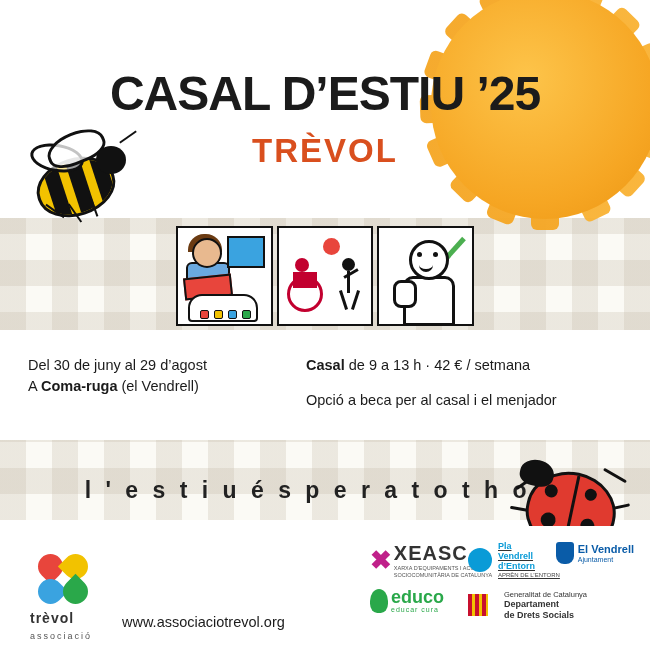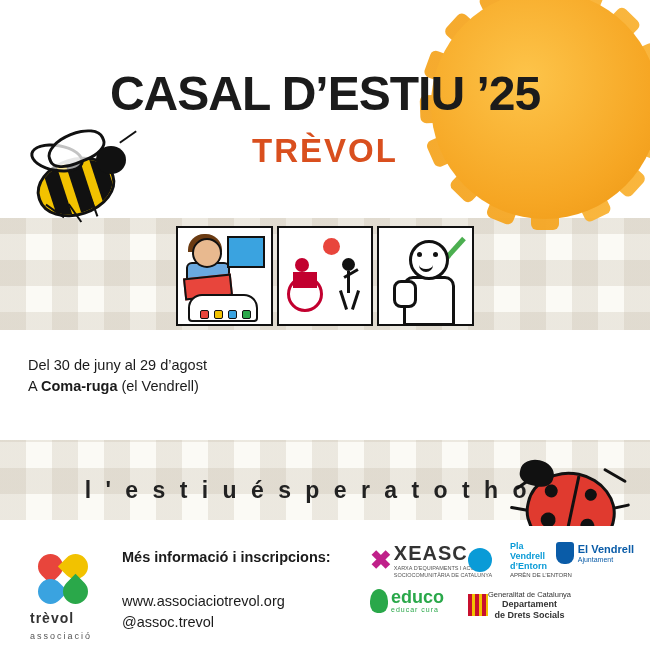--- a/index.html
+++ b/index.html
@@ -129,37 +129,37 @@
   
   .logos{position:absolute;right:16px;bottom:22px;width:270px;height:86px;}
   .logo{position:absolute;font-size:8px;color:#333;}
   .xeasc{left:6px;top:0;}
   .xeasc .mark{display:inline-block;color:#c0208a;font-size:26px;font-weight:bold;vertical-align:middle;}
   .xeasc .txt{display:inline-block;vertical-align:middle;margin-left:2px;}
   .xeasc .big{font-size:20px;font-weight:bold;color:#333;letter-spacing:1px;}
   .xeasc .sm{font-size:5.5px;color:#555;display:block;line-height:1.25;}
   .pla{left:104px;top:0;}
   .pla .c{display:inline-block;width:24px;height:24px;border-radius:50%;background:#0a9bd7;vertical-align:middle;}
-  .pla .txt{display:inline-block;vertical-align:middle;margin-left:18px;}
+  .pla .txt{display:inline-block;vertical-align:middle;margin-left:6px;text-decoration:underline;}
   .pla .b1{font-size:9px;font-weight:bold;color:#0a9bd7;display:block;line-height:1.1;}
   .pla .b2{font-size:6px;color:#444;display:block;}
   .vendrell{right:0;top:0;}
   .vendrell .shield{display:inline-block;width:18px;height:22px;background:#0a5ca8;border-radius:3px 3px 8px 8px;vertical-align:middle;}
   .vendrell .txt{display:inline-block;vertical-align:middle;margin-left:4px;}
   .vendrell .b1{font-size:11px;font-weight:bold;color:#0a5ca8;display:block;line-height:1.15;}
   .vendrell .b2{font-size:7px;color:#0a5ca8;display:block;}
   .educo{left:6px;top:46px;}
   .educo .p{display:inline-block;width:18px;height:24px;background:#2aa84a;border-radius:50% 50% 40% 40%;vertical-align:middle;}
   .educo .txt{display:inline-block;vertical-align:middle;margin-left:3px;}
   .educo .b1{font-size:18px;font-weight:bold;color:#2aa84a;display:block;line-height:1;}
   .educo .b2{font-size:7px;color:#2aa84a;display:block;letter-spacing:1px;}
   .gencat{left:104px;top:48px;}
   .gencat .bars{display:inline-block;width:20px;height:22px;background:
      repeating-linear-gradient(90deg,#c8102e 0 4px,#f2c200 4px 7px);vertical-align:middle;}
-  .gencat .txt{display:inline-block;vertical-align:middle;margin-left:0;text-align:center;}
+  .gencat .txt{display:inline-block;vertical-align:middle;margin-left:16px;}
   .gencat .b1{font-size:7.5px;color:#333;display:block;line-height:1.2;}
   .gencat .b2{font-size:9px;font-weight:bold;color:#333;display:block;line-height:1.2;}
 </style>
 </head>
 <body>
 
 <div id="poster">
 
   <div class="gingham"></div>
   <div class="white-band band1"></div>
@@ -233,21 +233,25 @@
 
   <div class="col-left">
     <div>Del 30 de juny al 29 d’agost</div>
     <div>
       <span>A </span><b>Coma-ruga</b><span> (el Vendrell)</span>
     </div>
     <div class="gap"></div>
   </div>
 
   <div class="col-right">
+    <div>
+      <b>Casal</b><span> de 9 a 13 h · 42 € / setmana</span>
+    </div>
     <div class="gap"></div>
+    <div>Opció a beca per al casal i el menjador</div>
   </div>
 
   <div class="slogan">l ' e s t i u   é s   p e r   a   t o t h o m</div>
 
   <div class="bug">
     <div class="bug-leg" style="left:6px;top:30px;width:26px;transform:rotate(-35deg)"></div>
     <div class="bug-leg" style="left:2px;top:58px;width:26px;transform:rotate(10deg)"></div>
     <div class="bug-leg" style="right:0px;top:24px;width:26px;transform:rotate(30deg)"></div>
     <div class="bug-leg" style="right:-2px;top:56px;width:26px;transform:rotate(-12deg)"></div>
     <div class="bug-body">
@@ -263,24 +267,22 @@
   <div class="footer">
     <div class="flower">
       <div class="petal" style="left:2px;top:2px;background:#e8453c;transform:rotate(-45deg)"></div>
       <div class="petal" style="left:27px;top:2px;background:#f2c200;transform:rotate(45deg)"></div>
       <div class="petal" style="left:2px;top:27px;background:#3aa3e0;transform:rotate(-135deg)"></div>
       <div class="petal" style="left:27px;top:27px;background:#2aa84a;transform:rotate(135deg)"></div>
     </div>
     <div class="brand-name">trèvol</div>
     <div class="brand-sub">associació</div>
 
-    <div class="contact-title">Més informació i inscripcions:</div>
     <div class="contact-lines">
       <div>www.associaciotrevol.org</div>
-      <div>@assoc.trevol</div>
     </div>
 
     <div class="logos">
       <div class="logo xeasc">
         <span class="mark">✖</span><span class="txt">
           <span class="big">XEASC</span>
           <span class="sm">XARXA D’EQUIPAMENTS I ACCIÓ</span>
           <span class="sm">SOCIOCOMUNITÀRIA DE CATALUNYA</span>
         </span>
       </div>

